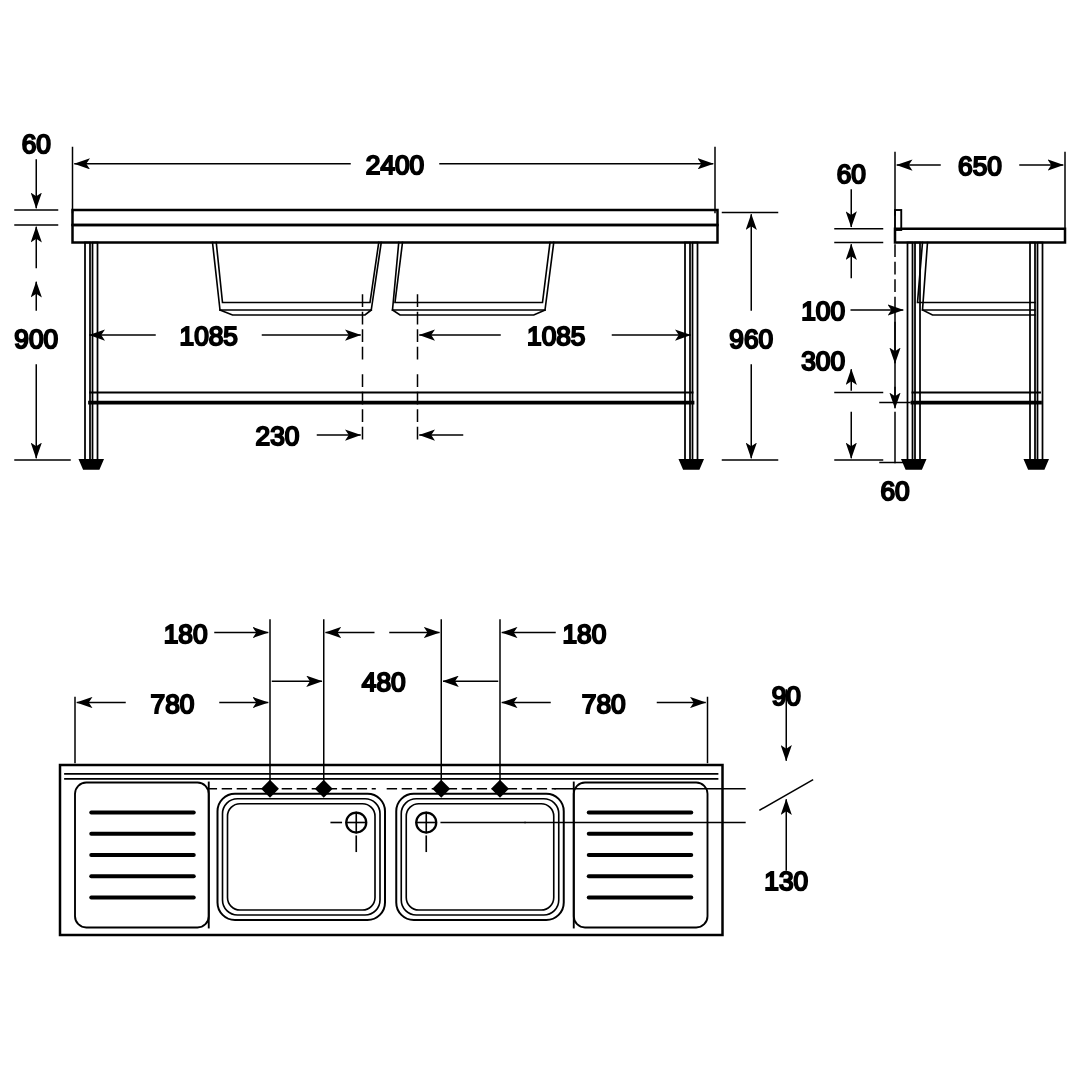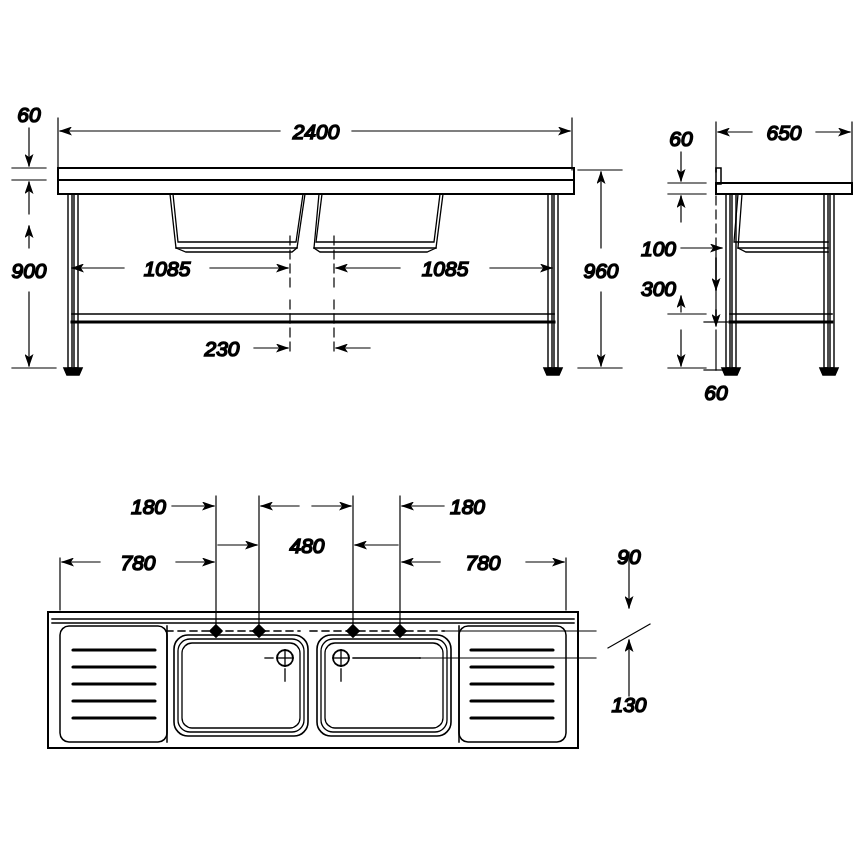--- a/index.html
+++ b/index.html
@@ -1,18 +1,18 @@
 <!DOCTYPE html>
 <html><head>
 <meta charset="utf-8">
 <style>
   html,body{margin:0;padding:0;background:#ffffff;}
   body{width:860px;height:860px;overflow:hidden;
        font-family:"Liberation Sans","DejaVu Sans",sans-serif;}
-  #stage{position:relative;width:860px;height:860px;background:#fff;font-style:italic;}
+  #stage{position:relative;width:860px;height:860px;background:#fff;}
   svg{display:block;}
   .dimtext{font-family:"Liberation Sans","DejaVu Sans",sans-serif;
            font-size:21px;fill:#000;}
 </style>
 </head>
 <body>
 
 <div id="stage">
 <svg width="860" height="860" viewBox="0 0 860 860">
 

